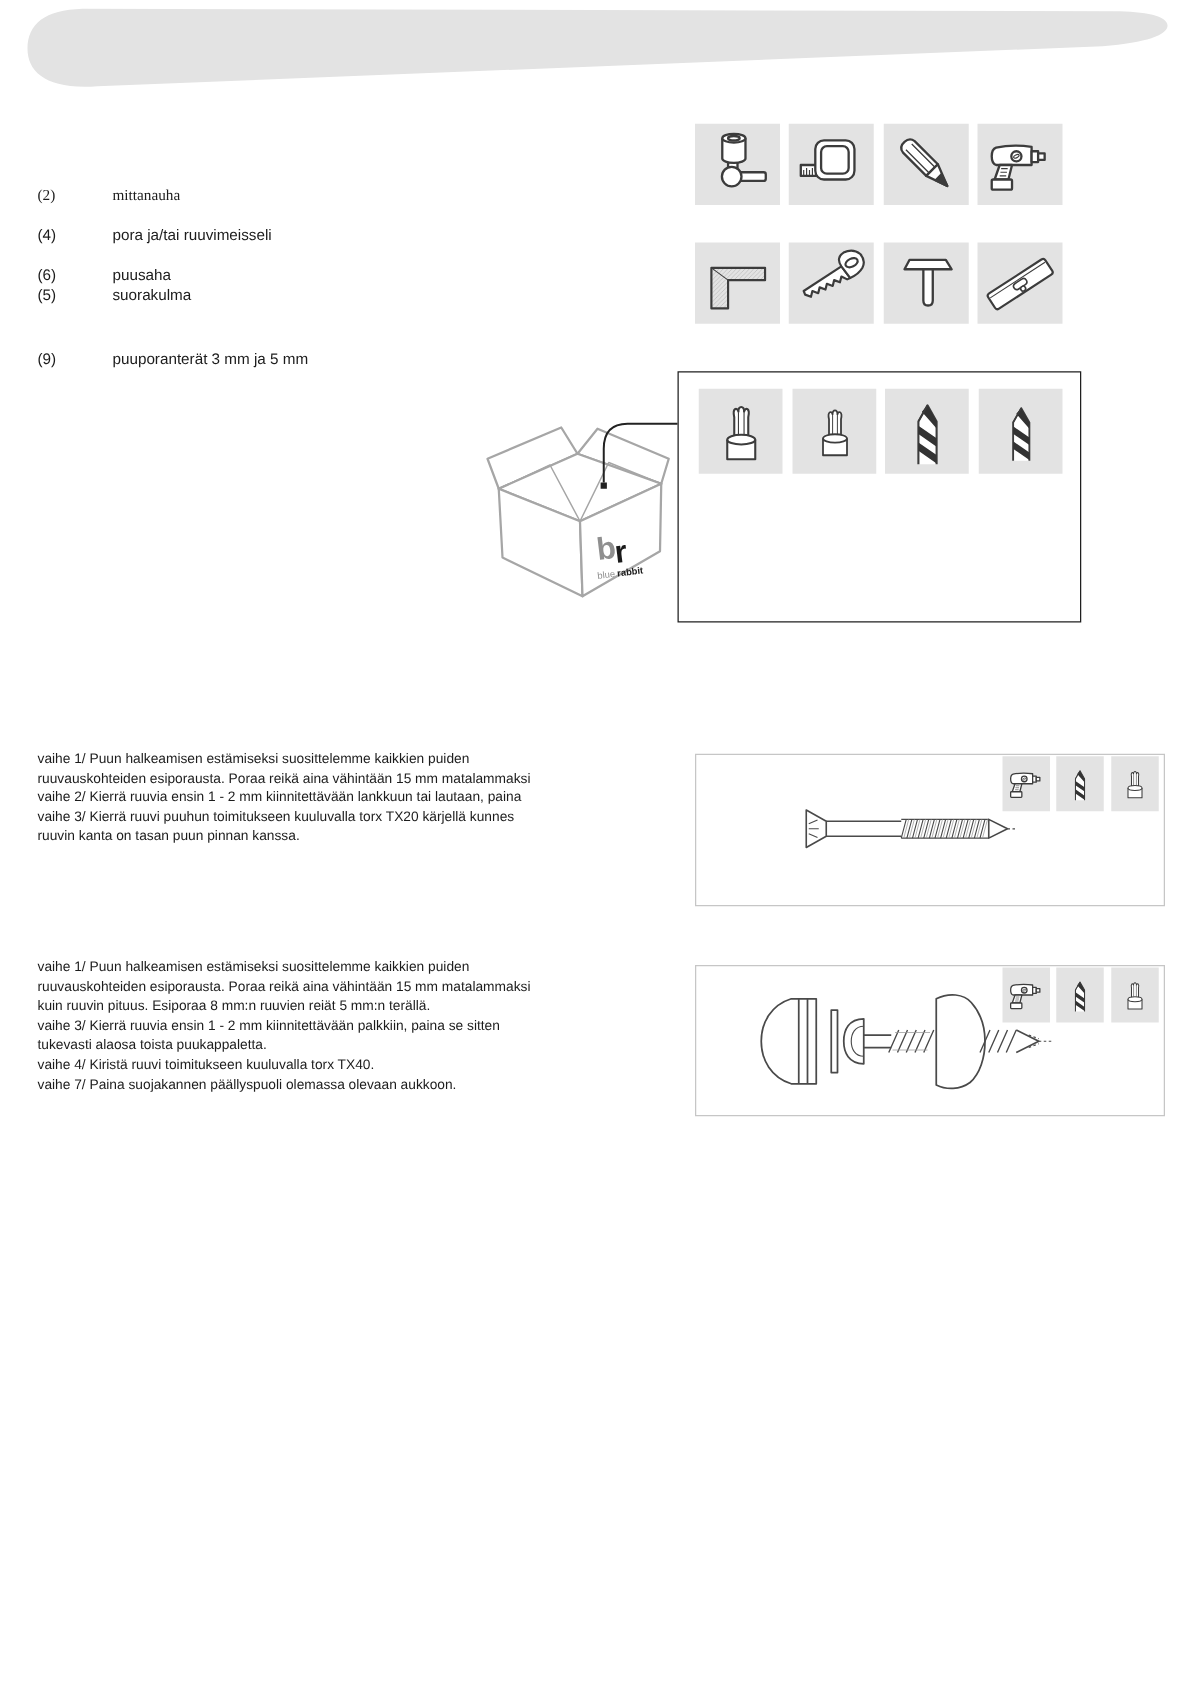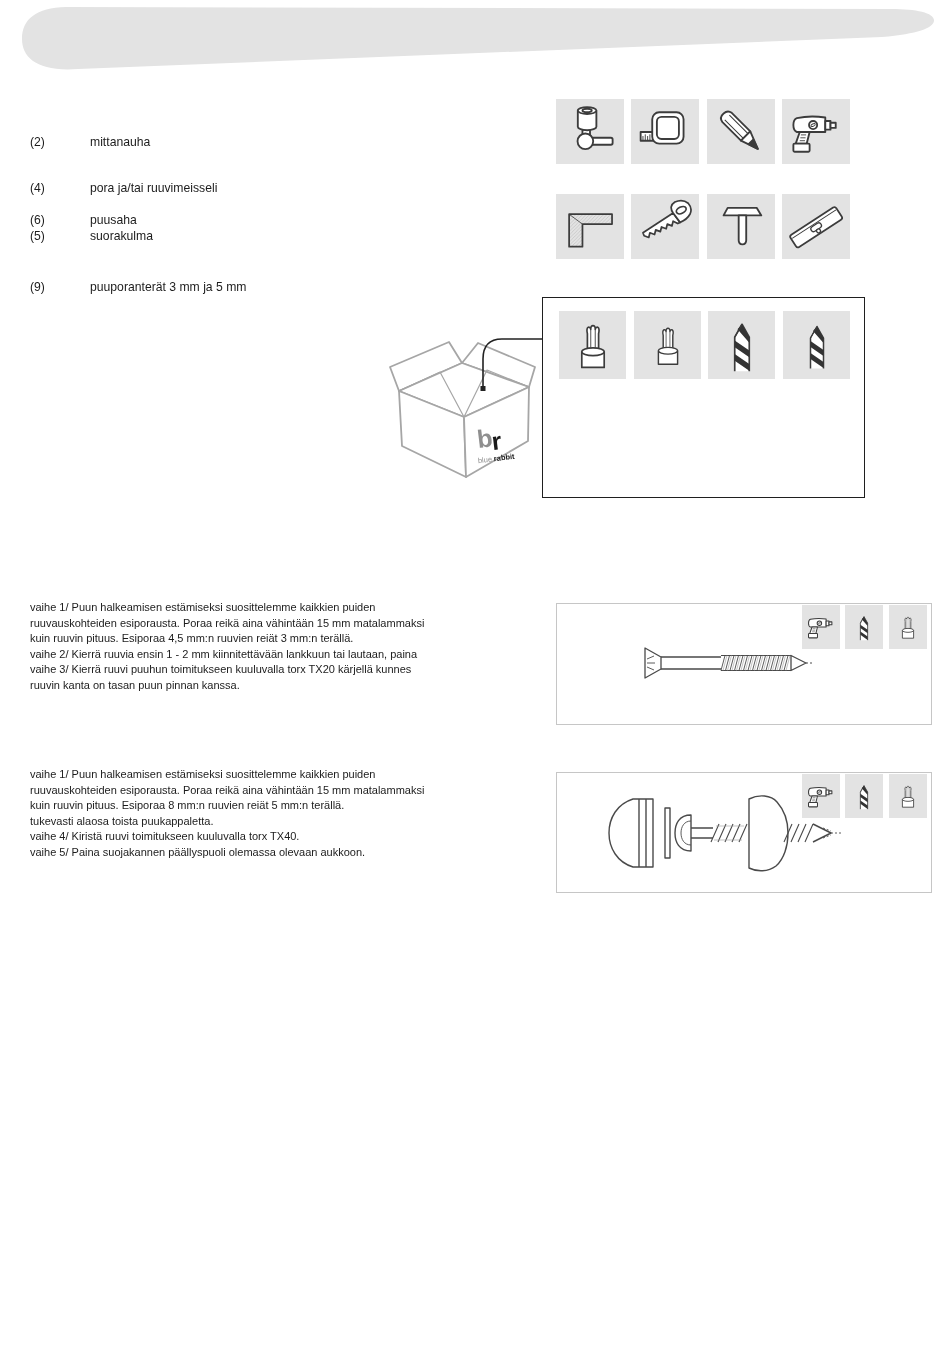--- a/index.html
+++ b/index.html
@@ -6,21 +6,21 @@
   body{
     width:950px;height:1360px;position:relative;background:#ffffff;
     font-family:"Liberation Sans", sans-serif;color:#1c1c1c;overflow:hidden;
   }
   .abs{position:absolute;}
   
   #swoosh{left:0;top:0;width:950px;height:90px;}
   
   .tool-row{position:absolute;left:30px;font-size:12.2px;line-height:15px;white-space:nowrap;}
   .tool-row .num{display:inline-block;width:60px;}
-  #tool-row-0{top:135px;} #tool-row-1{top:181px;} #tool-row-2{top:197px;margin-top:32px;}
+  #tool-row-0{top:149px;font-family:Liberation Serif, serif;} #tool-row-1{top:181px;} #tool-row-2{top:197px;margin-top:32px;}
   #tool-row-3{top:213px;} #tool-row-4{top:280px;}
   
   .cell{position:absolute;background:#e3e3e3;}
   .cell svg{position:absolute;left:0;top:0;right:0;bottom:0;margin:auto;display:block;}
   .cell-lg{width:68px;height:65px;}
   .cell-md{width:67px;height:68px;}
   .cell-sm{width:38px;height:44px;}
   
   #parts-box{left:542px;top:297px;width:323px;height:201px;border:1.5px solid #1f1f1f;box-sizing:border-box;background:#fff;}
   
@@ -220,21 +220,20 @@
   <div class="cell cell-md" style="left:240px;top:13px;">
       <svg width="50" height="62" viewBox="0 0 100 100">
         <use href="#sym-drill-bit"></use>
       </svg>
     </div>
 </div>
 
 <div id="instr-screw" class="textblock">
     <div class="t-line">vaihe 1/ Puun halkeamisen estämiseksi suosittelemme kaikkien puiden</div>
     <div class="t-line">ruuvauskohteiden esiporausta. Poraa reikä aina vähintään 15 mm matalammaksi</div>
-    <div class="t-line">kuin ruuvin pituus. Esiporaa 4,5 mm:n ruuvien reiät 3 mm:n terällä.</div>
     <div class="t-line">vaihe 2/ Kierrä ruuvia ensin 1 - 2 mm kiinnitettävään lankkuun tai lautaan, paina</div>
     <div class="t-line">vaihe 3/ Kierrä ruuvi puuhun toimitukseen kuuluvalla torx TX20 kärjellä kunnes</div>
     <div class="t-line">ruuvin kanta on tasan puun pinnan kanssa.</div>
   </div>
 
 <div id="figbox-screw" class="figbox">
   <div class="cell cell-sm badge-1">
       <svg width="32" height="36" viewBox="0 0 100 100">
         <use href="#sym-drill"></use>
       </svg>
@@ -260,23 +259,24 @@
       <path d="M158 10.5 L173 18 L158 25.5 Z"></path>
       <path d="M173 18 h6" stroke-dasharray="2 2" stroke-width="1"></path>
     </g>
   </svg>
 </div>
 
 <div id="instr-capscrew" class="textblock">
     <div class="t-line">vaihe 1/ Puun halkeamisen estämiseksi suosittelemme kaikkien puiden</div>
     <div class="t-line">ruuvauskohteiden esiporausta. Poraa reikä aina vähintään 15 mm matalammaksi</div>
     <div class="t-line">kuin ruuvin pituus. Esiporaa 8 mm:n ruuvien reiät 5 mm:n terällä.</div>
+    <div class="t-line">vaihe 3/ Kierrä ruuvia ensin 1 - 2 mm kiinnitettävään palkkiin, paina se sitten</div>
     <div class="t-line">tukevasti alaosa toista puukappaletta.</div>
     <div class="t-line">vaihe 4/ Kiristä ruuvi toimitukseen kuuluvalla torx TX40.</div>
-    <div class="t-line">vaihe 5/ Paina suojakannen päällyspuoli olemassa olevaan aukkoon.</div>
+    <div class="t-line">vaihe 7/ Paina suojakannen päällyspuoli olemassa olevaan aukkoon.</div>
   </div>
 
 <div id="figbox-capscrew" class="figbox">
   <div class="cell cell-sm badge-1">
       <svg width="32" height="36" viewBox="0 0 100 100">
         <use href="#sym-drill"></use>
       </svg>
     </div>
   <div class="cell cell-sm badge-2">
       <svg width="28" height="38" viewBox="0 0 100 100">

